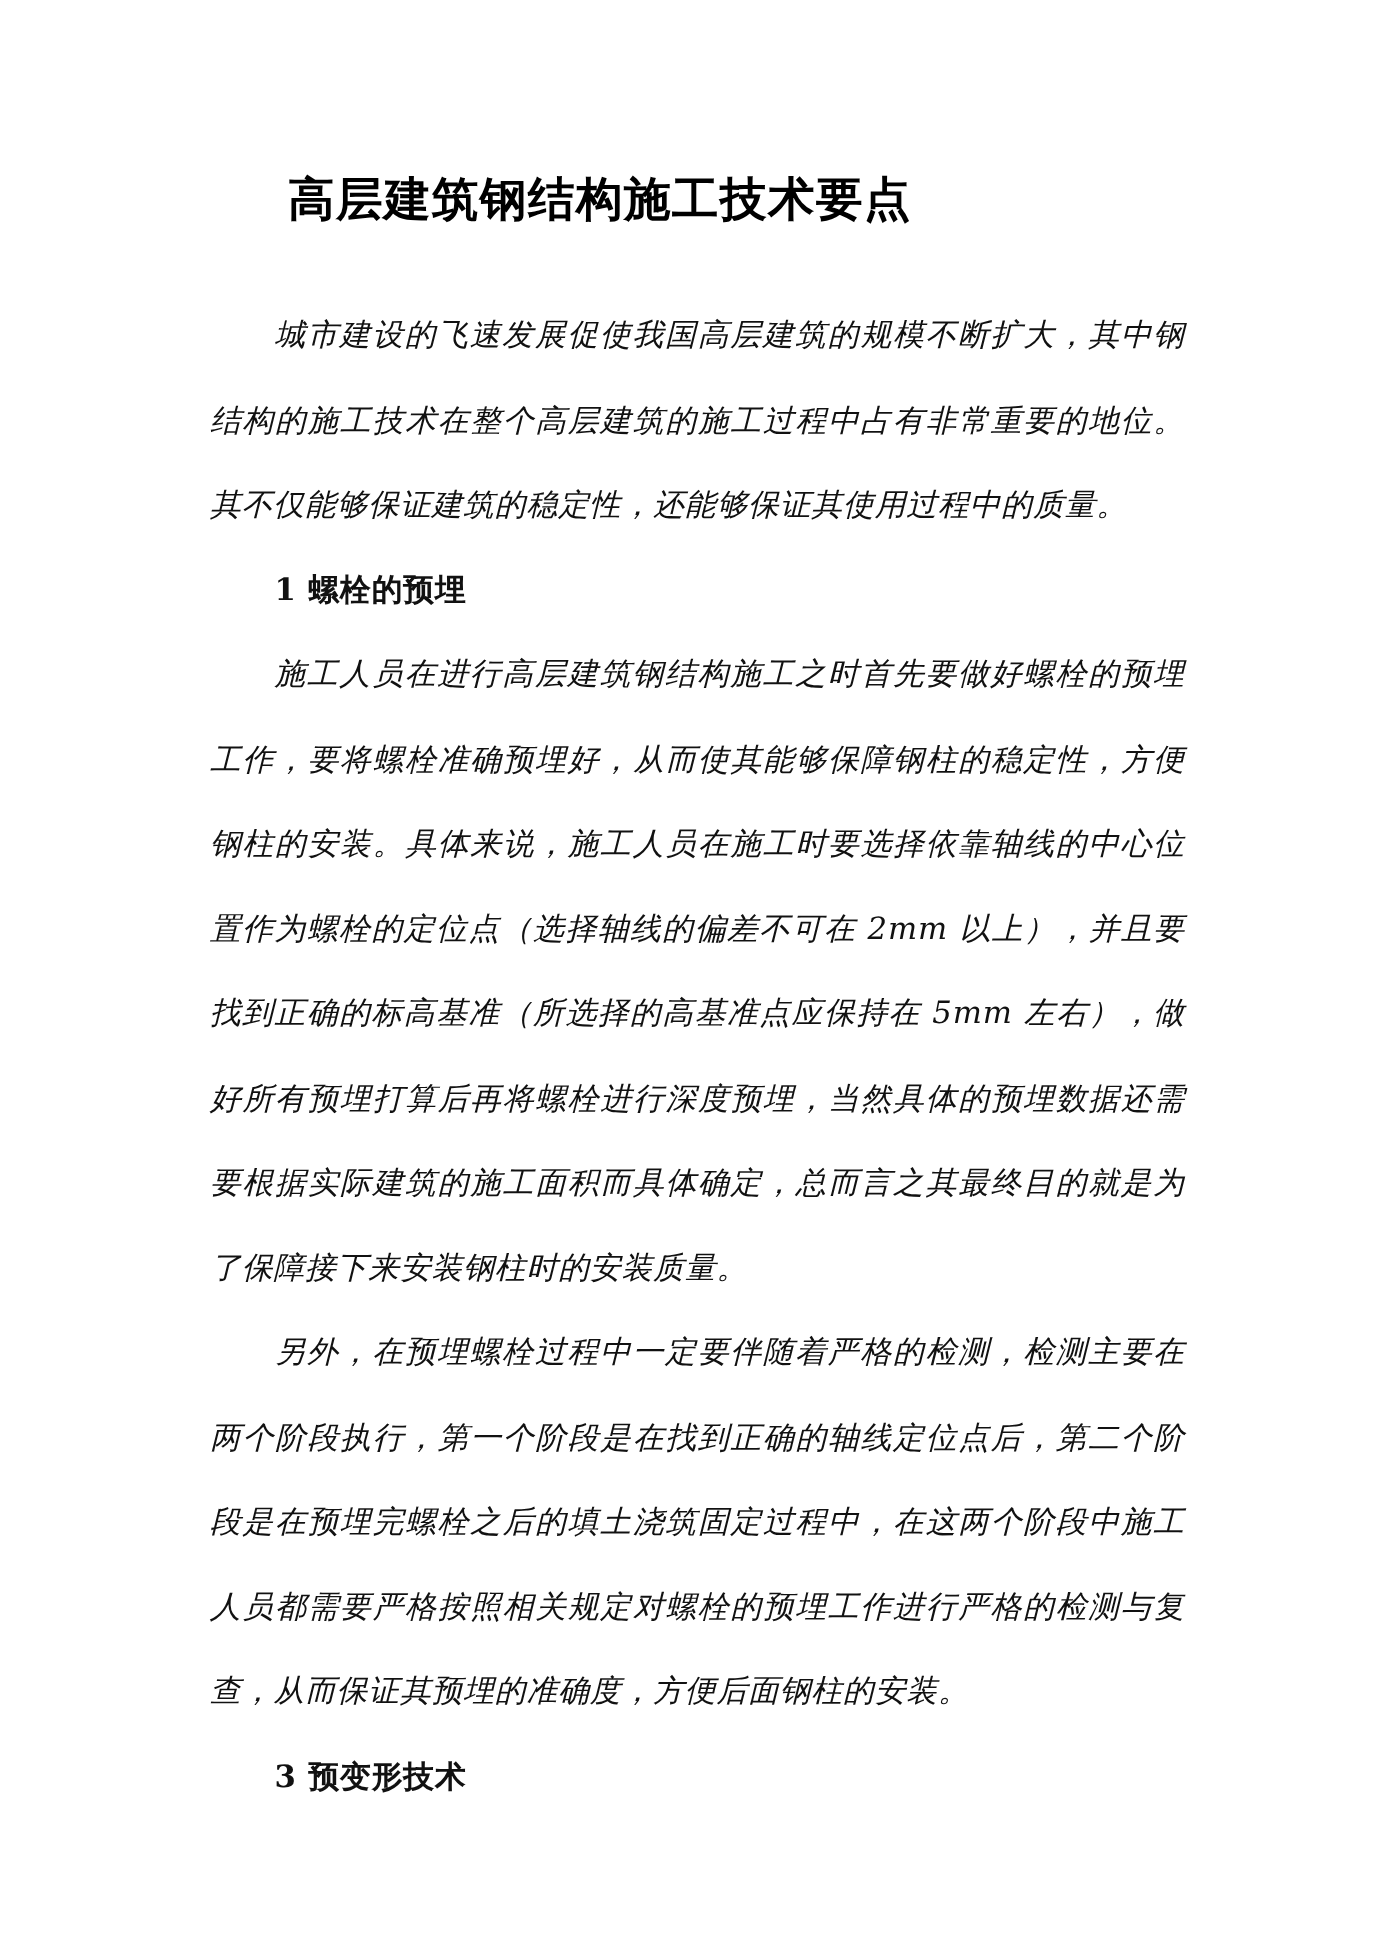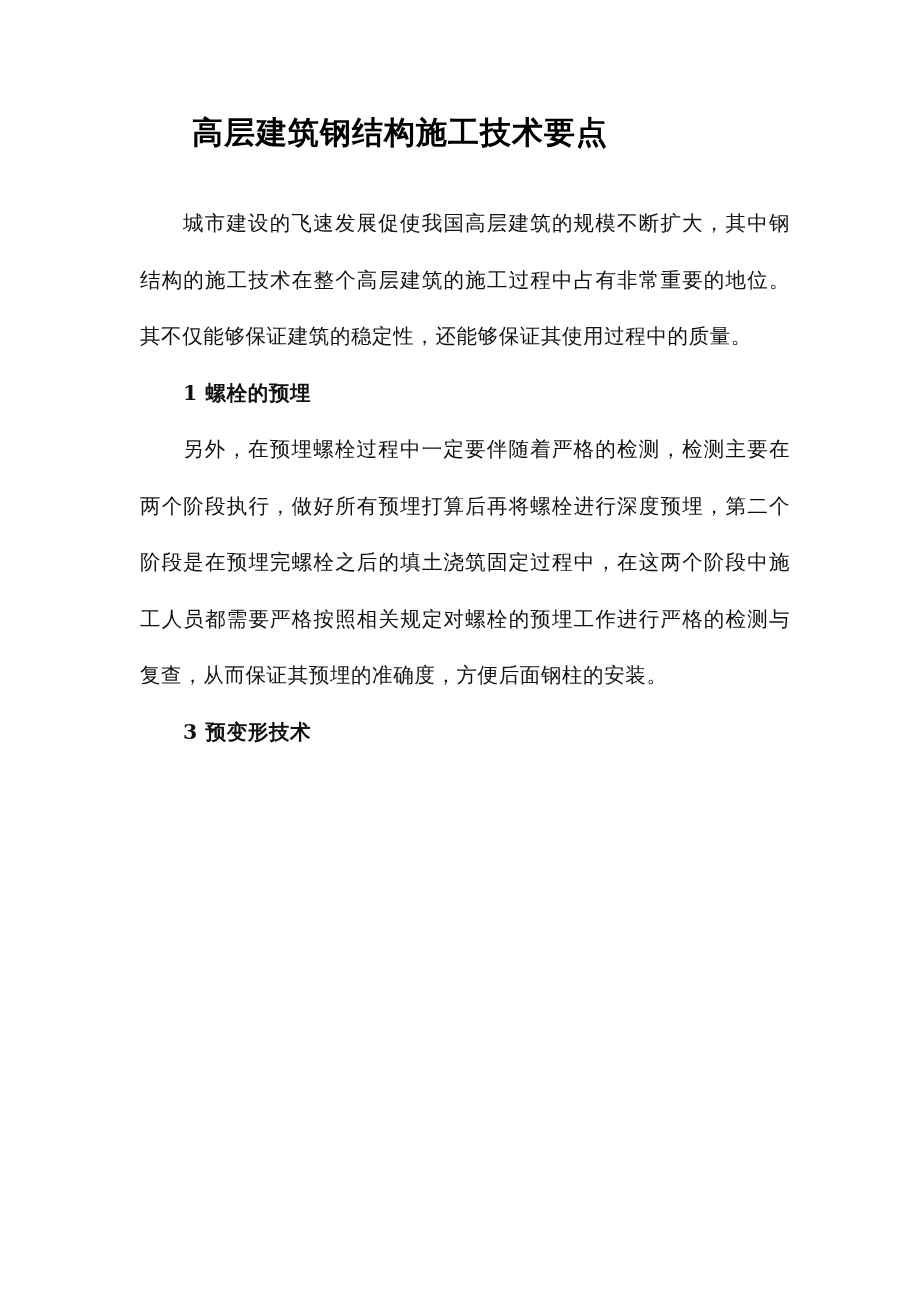--- a/index.html
+++ b/index.html
@@ -5,27 +5,28 @@
   html, body { margin: 0; padding: 0; background: #ffffff; }
   body { width: 920px; height: 1302px; position: relative; overflow: hidden;
          font-family: "DejaVu Serif", "Liberation Serif", serif; color: #111; }
   .page { position: absolute; left: 0; top: 0; width: 920px; height: 1302px; background: #fff; }
   .title { position: absolute; top: 112px; left: 0; width: 768px; text-align: center;
            font-family: "DejaVu Sans", "Liberation Sans", sans-serif; font-size: 31px;
            font-weight: bold; letter-spacing: 1px; color: #000; padding-left: 32px; box-sizing: border-box; }
   .body { position: absolute; left: 140px; top: 195px; width: 650px; }
   .para { margin: 0; font-size: 20.5px; line-height: 56.5px; text-align: justify;
           text-align-last: left; letter-spacing: 0.6px; }
-  .indent { text-indent: 43px; }
+  .indent { text-indent: 43px; font-style: italic; }
   .heading { margin: 0; font-size: 20.5px; line-height: 56.5px; text-indent: 43px; letter-spacing: 0.6px; font-weight: bold; }
 </style>
 </head>
 <body>
 
 <div class="page">
   <div class="title">高层建筑钢结构施工技术要点</div>
   <div class="body">
     <p class="para indent">城市建设的飞速发展促使我国高层建筑的规模不断扩大，其中钢结构的施工技术在整个高层建筑的施工过程中占有非常重要的地位。其不仅能够保证建筑的稳定性，还能够保证其使用过程中的质量。</p>
     <p class="heading">1 螺栓的预埋</p>
-    <p class="para indent">另外，在预埋螺栓过程中一定要伴随着严格的检测，检测主要在两个阶段执行，做好所有预埋打算后再将螺栓进行深度预埋，第二个阶段是在预埋完螺栓之后的填土浇筑固定过程中，在这两个阶段中施工人员都需要严格按照相关规定对螺栓的预埋工作进行严格的检测与复查，从而保证其预埋的准确度，方便后面钢柱的安装。</p>
+    <p class="para indent">施工人员在进行高层建筑钢结构施工之时首先要做好螺栓的预埋工作，要将螺栓准确预埋好，从而使其能够保障钢柱的稳定性，方便钢柱的安装。具体来说，施工人员在施工时要选择依靠轴线的中心位置作为螺栓的定位点（选择轴线的偏差不可在 2mm 以上），并且要找到正确的标高基准（所选择的高基准点应保持在 5mm 左右），做好所有预埋打算后再将螺栓进行深度预埋，当然具体的预埋数据还需要根据实际建筑的施工面积而具体确定，总而言之其最终目的就是为了保障接下来安装钢柱时的安装质量。</p>
+    <p class="para indent">另外，在预埋螺栓过程中一定要伴随着严格的检测，检测主要在两个阶段执行，第一个阶段是在找到正确的轴线定位点后，第二个阶段是在预埋完螺栓之后的填土浇筑固定过程中，在这两个阶段中施工人员都需要严格按照相关规定对螺栓的预埋工作进行严格的检测与复查，从而保证其预埋的准确度，方便后面钢柱的安装。</p>
     <p class="heading">3 预变形技术</p>
   </div>
 </div>
 
 </body></html>

